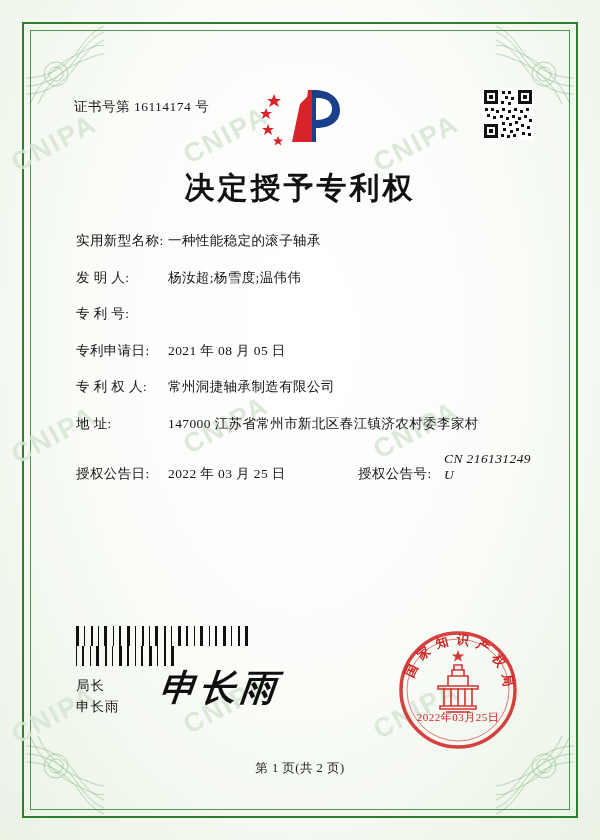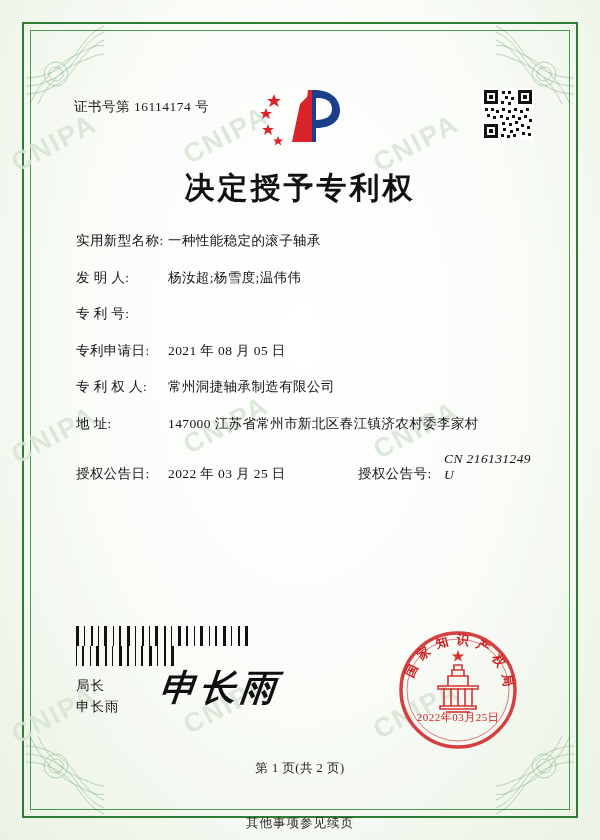--- a/index.html
+++ b/index.html
@@ -492,15 +492,14 @@
         <polygon points="62,22 63.6,26.4 68.3,26.4 64.5,29.2 66,33.6 62,30.9 58,33.6 59.5,29.2 55.7,26.4 60.4,26.4" fill="#cf2020" opacity="0.9"></polygon>
       </svg>
     </div>
 
     <div class="seal-date">2022年03月25日</div>
 
     <div class="page-no">第 1 页(共 2 页)</div>
 
   </div>
 
-  <div class="footer-note">其他事项参见续页</div>
 
 </div>
 
 </body></html>

